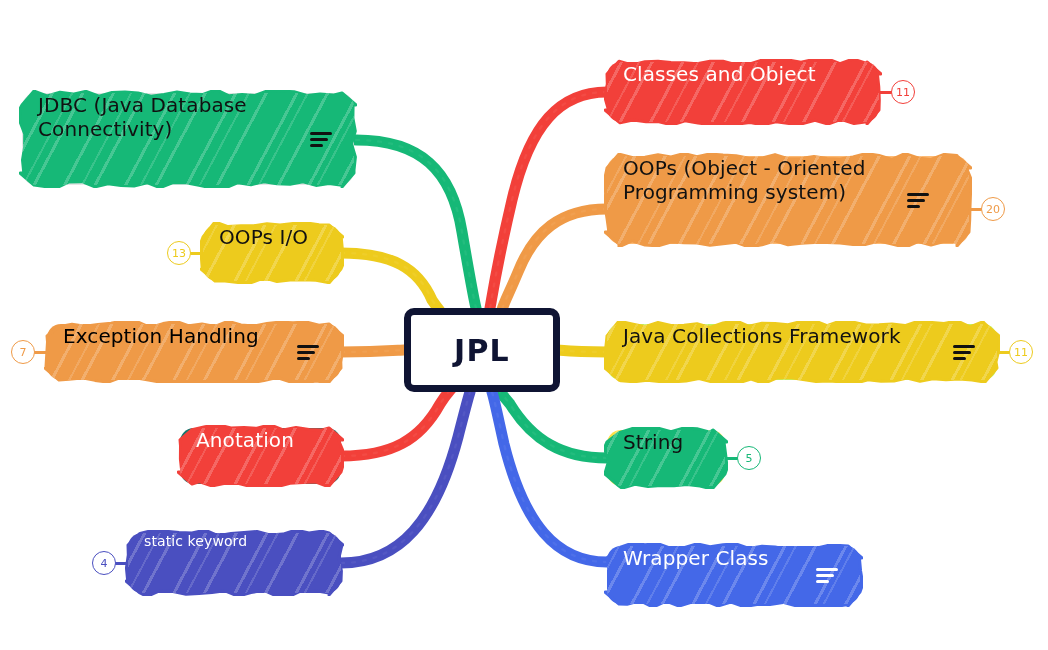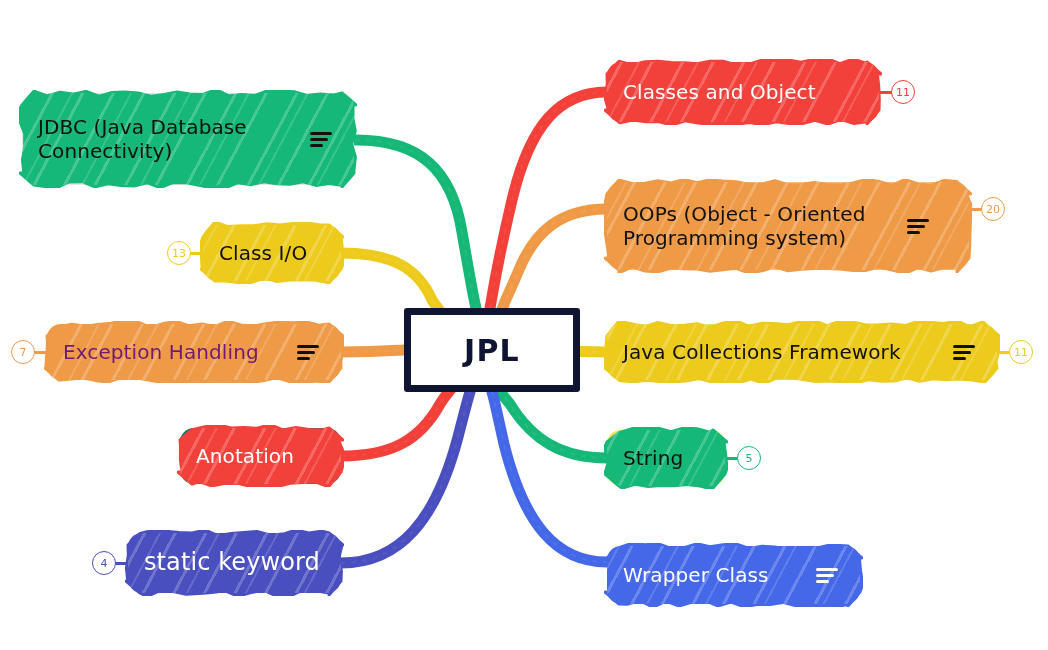--- a/index.html
+++ b/index.html
@@ -20,21 +20,20 @@
     position: absolute;
     left: 0; top: 0;
     width: 1048px; height: 650px;
     pointer-events: none;
   }
 
   
   .node {
     position: absolute;
     display: flex;
-    align-items: center;
     border-radius: 14px;
     padding: 0 16px;
     z-index: 5;
   }
   .node .label {
     font-size: 20px;
     line-height: 1.22;
     font-weight: 500;
     letter-spacing: 0.1px;
     white-space: pre-line;
@@ -80,24 +79,24 @@
   .node .edgefx {
     position: absolute;
     left: -3px; top: -3px; right: -3px; bottom: -3px;
     pointer-events: none;
   }
 
   
   #root-node {
     position: absolute;
     left: 404px; top: 308px;
-    width: 176px; height: 84px;
+    width: 156px; height: 84px;
     background: #ffffff;
     border: 7px solid #0f1433;
-    border-radius: 3px;
+    border-radius: 10px;
     display: flex;
     align-items: center;
     justify-content: center;
     z-index: 20;
   }
   #root-node .root-label {
     font-size: 30px;
     font-weight: 600;
     color: #0f1433;
     letter-spacing: 1.2px;
@@ -228,31 +227,31 @@
         <i style="background: rgb(17, 17, 17);"></i>
         <i style="background: rgb(17, 17, 17);"></i>
       </div>
     </div>
     <div class="node dark" style="left: 203px; top: 225px; width: 138px; height: 56px; background: rgb(237, 203, 29);">
       <svg class="edgefx" width="144" height="62" viewBox="-3 -3 144 62">
         <path d="M 12.0,-3.1 L 25.0,1.6 L 38.0,0.7 L 51.0,0.7 L 64.0,-1.3 L 77.0,-0.1 L 90.0,-1.5 L 103.0,-2.2 L 116.0,-0.2 L 126.0,0.0 L 140.0,12.0 L 138.2,12.0 L 139.4,25.0 L 140.6,38.0 L 138.0,44.0 L 126.0,58.0 L 126.0,57.7 L 113.0,55.3 L 100.0,54.8 L 87.0,54.9 L 74.0,56.6 L 61.0,52.8 L 48.0,57.7 L 35.0,57.5 L 22.0,56.0 L 12.0,56.0 L -2.0,44.0 L -0.8,44.0 L -1.7,31.0 L -2.2,18.0 L 0.0,12.0 Z" fill="#edcb1d" stroke="#edcb1d" stroke-width="3" stroke-linejoin="round"></path>
       </svg>
       <div class="hatch"></div>
       <div class="hatch2"></div>
-      <span class="label" style="position: relative; z-index: 6; font-size: 20px; color: rgb(17, 17, 17);">Class I/O</span>
+      <span class="label" style="position: relative; z-index: 6; font-size: 20px; color: rgb(17, 17, 17);">OOPs I/O</span>
     </div>
     <div class="badge" style="color: rgb(237, 203, 29); top: 241px; left: 167px;">13</div>
     <div style="position: absolute; height: 3px; width: 13px; background: rgb(237, 203, 29); top: 252px; z-index: 4; left: 190px;"></div>
     <div class="node dark" style="left: 47px; top: 324px; width: 294px; height: 56px; background: rgb(239, 154, 71);">
       <svg class="edgefx" width="300" height="62" viewBox="-3 -3 300 62">
         <path d="M 12.0,2.7 L 25.0,0.2 L 38.0,2.2 L 51.0,0.4 L 64.0,-0.8 L 77.0,-3.4 L 90.0,-2.4 L 103.0,3.4 L 116.0,-0.4 L 129.0,-2.7 L 142.0,1.8 L 155.0,0.1 L 168.0,2.5 L 181.0,-2.8 L 194.0,0.9 L 207.0,2.0 L 220.0,-0.4 L 233.0,-2.0 L 246.0,-1.2 L 259.0,-2.1 L 272.0,1.3 L 282.0,0.0 L 296.0,12.0 L 296.3,12.0 L 295.8,25.0 L 293.8,38.0 L 294.0,44.0 L 282.0,58.0 L 282.0,58.8 L 269.0,57.0 L 256.0,59.2 L 243.0,57.8 L 230.0,53.5 L 217.0,56.6 L 204.0,58.8 L 191.0,57.6 L 178.0,57.9 L 165.0,57.6 L 152.0,58.1 L 139.0,59.0 L 126.0,57.2 L 113.0,58.1 L 100.0,55.8 L 87.0,53.5 L 74.0,53.4 L 61.0,58.2 L 48.0,56.4 L 35.0,53.9 L 22.0,55.2 L 12.0,56.0 L -2.0,44.0 L -1.1,44.0 L -0.3,31.0 L 0.5,18.0 L 0.0,12.0 Z" fill="#ef9a47" stroke="#ef9a47" stroke-width="3" stroke-linejoin="round"></path>
       </svg>
       <div class="hatch"></div>
       <div class="hatch2"></div>
-      <span class="label" style="position: relative; z-index: 6; font-size: 20px; color: #701a75;">Exception Handling</span>
+      <span class="label" style="position: relative; z-index: 6; font-size: 20px; color: #000000;">Exception Handling</span>
       <div class="note-icon" style="right: 22px; top: 21px;">
         <i style="background: rgb(17, 17, 17);"></i>
         <i style="background: rgb(17, 17, 17);"></i>
         <i style="background: rgb(17, 17, 17);"></i>
       </div>
     </div>
     <div class="badge" style="color: rgb(239, 154, 71); top: 340px; left: 11px;">7</div>
     <div style="position: absolute; height: 3px; width: 13px; background: rgb(239, 154, 71); top: 351px; z-index: 4; left: 34px;"></div>
     <div class="node light" style="left: 180px; top: 428px; width: 161px; height: 56px; background: #0f766e;">
       <svg class="edgefx" width="167" height="62" viewBox="-3 -3 167 62">
@@ -261,35 +260,35 @@
       <div class="hatch"></div>
       <div class="hatch2"></div>
       <span class="label" style="position: relative; z-index: 6; font-size: 20px; color: rgb(255, 255, 255);">Anotation</span>
     </div>
     <div class="node light" style="left: 128px; top: 533px; width: 213px; height: 60px; background: rgb(74, 79, 192);">
       <svg class="edgefx" width="219" height="66" viewBox="-3 -3 219 66">
         <path d="M 12.0,0.4 L 25.0,-2.7 L 38.0,-1.8 L 51.0,-0.4 L 64.0,0.0 L 77.0,-3.0 L 90.0,2.7 L 103.0,0.6 L 116.0,-0.6 L 129.0,-1.5 L 142.0,2.0 L 155.0,1.1 L 168.0,-3.0 L 181.0,-0.0 L 194.0,-1.9 L 201.0,0.0 L 215.0,12.0 L 214.0,12.0 L 210.9,25.0 L 213.4,38.0 L 213.0,48.0 L 201.0,62.0 L 201.0,59.9 L 188.0,57.7 L 175.0,56.9 L 162.0,63.1 L 149.0,63.3 L 136.0,57.3 L 123.0,59.6 L 110.0,63.2 L 97.0,57.8 L 84.0,59.4 L 71.0,60.4 L 58.0,61.2 L 45.0,58.5 L 32.0,57.7 L 19.0,63.4 L 12.0,60.0 L -2.0,48.0 L -0.3,48.0 L -1.6,35.0 L 0.3,22.0 L 0.0,12.0 Z" fill="#4a4fc0" stroke="#4a4fc0" stroke-width="3" stroke-linejoin="round"></path>
       </svg>
       <div class="hatch"></div>
       <div class="hatch2"></div>
-      <span class="label" style="position: relative; z-index: 6; font-size: 24px; color: rgb(255, 255, 255);">static keyword</span>
+      <span class="label" style="position: relative; z-index: 6; font-size: 14px; color: rgb(255, 255, 255);">static keyword</span>
     </div>
     <div class="badge" style="color: rgb(74, 79, 192); top: 551px; left: 92px;">4</div>
     <div style="position: absolute; height: 3px; width: 13px; background: rgb(74, 79, 192); top: 562px; z-index: 4; left: 115px;"></div>
     <div class="node light" style="left: 607px; top: 62px; width: 272px; height: 60px; background: rgb(242, 64, 58);">
       <svg class="edgefx" width="278" height="66" viewBox="-3 -3 278 66">
         <path d="M 12.0,-0.7 L 25.0,2.9 L 38.0,-0.3 L 51.0,-0.8 L 64.0,0.5 L 77.0,0.8 L 90.0,1.7 L 103.0,-0.8 L 116.0,-0.8 L 129.0,2.6 L 142.0,2.1 L 155.0,-1.9 L 168.0,-2.2 L 181.0,-2.1 L 194.0,0.3 L 207.0,-2.7 L 220.0,-3.4 L 233.0,1.6 L 246.0,-3.0 L 259.0,1.1 L 260.0,0.0 L 274.0,12.0 L 270.4,12.0 L 271.8,25.0 L 272.3,38.0 L 272.0,48.0 L 260.0,62.0 L 260.0,59.7 L 247.0,61.5 L 234.0,57.3 L 221.0,62.1 L 208.0,58.2 L 195.0,61.8 L 182.0,61.5 L 169.0,59.8 L 156.0,62.8 L 143.0,60.6 L 130.0,62.1 L 117.0,63.1 L 104.0,62.5 L 91.0,61.1 L 78.0,58.8 L 65.0,63.0 L 52.0,59.7 L 39.0,59.7 L 26.0,58.0 L 13.0,60.8 L 12.0,60.0 L -2.0,48.0 L 1.5,48.0 L -2.2,35.0 L 0.3,22.0 L 0.0,12.0 Z" fill="#f2403a" stroke="#f2403a" stroke-width="3" stroke-linejoin="round"></path>
       </svg>
       <div class="hatch"></div>
       <div class="hatch2"></div>
       <span class="label" style="position: relative; z-index: 6; font-size: 20px; color: rgb(255, 255, 255);">Classes and Object</span>
     </div>
     <div class="badge" style="color: rgb(242, 64, 58); top: 80px; left: 891px;">11</div>
     <div style="position: absolute; height: 3px; width: 13px; background: rgb(242, 64, 58); top: 91px; z-index: 4; left: 879px;"></div>
-    <div class="node dark" style="left: 607px; top: 182px; width: 362px; height: 88px; background: #fdba74;">
+    <div class="node dark" style="left: 607px; top: 156px; width: 362px; height: 88px; background: #fdba74;">
       <svg class="edgefx" width="368" height="94" viewBox="-3 -3 368 94">
         <path d="M 12.0,-1.9 L 25.0,1.4 L 38.0,1.2 L 51.0,-1.2 L 64.0,0.9 L 77.0,-2.5 L 90.0,0.7 L 103.0,-2.1 L 116.0,-0.9 L 129.0,-0.3 L 142.0,2.2 L 155.0,2.1 L 168.0,-1.4 L 181.0,2.8 L 194.0,2.4 L 207.0,0.4 L 220.0,2.6 L 233.0,2.9 L 246.0,1.0 L 259.0,-2.5 L 272.0,-0.6 L 285.0,3.4 L 298.0,-2.5 L 311.0,2.0 L 324.0,3.4 L 337.0,-1.6 L 350.0,-0.5 L 350.0,0.0 L 364.0,12.0 L 359.5,12.0 L 364.8,25.0 L 363.5,38.0 L 363.0,51.0 L 362.7,64.0 L 362.0,76.0 L 350.0,90.0 L 350.0,85.9 L 337.0,85.6 L 324.0,89.1 L 311.0,85.6 L 298.0,91.4 L 285.0,88.0 L 272.0,85.0 L 259.0,88.4 L 246.0,88.5 L 233.0,86.9 L 220.0,86.6 L 207.0,86.4 L 194.0,87.2 L 181.0,88.8 L 168.0,84.7 L 155.0,88.8 L 142.0,91.1 L 129.0,86.3 L 116.0,87.8 L 103.0,89.2 L 90.0,87.0 L 77.0,86.8 L 64.0,86.1 L 51.0,89.9 L 38.0,89.0 L 25.0,84.8 L 12.0,90.9 L 12.0,88.0 L -2.0,76.0 L 1.9,76.0 L 0.1,63.0 L -1.9,50.0 L -1.4,37.0 L -2.5,24.0 L 0.0,12.0 Z" fill="#ef9a47" stroke="#ef9a47" stroke-width="3" stroke-linejoin="round"></path>
       </svg>
       <div class="hatch"></div>
       <div class="hatch2"></div>
       <span class="label" style="position: relative; z-index: 6; font-size: 20px; color: rgb(17, 17, 17);">OOPs (Object - Oriented
 Programming system)</span>
       <div class="note-icon" style="right: 40px; top: 37px;">
         <i style="background: rgb(17, 17, 17);"></i>
         <i style="background: rgb(17, 17, 17);"></i>

